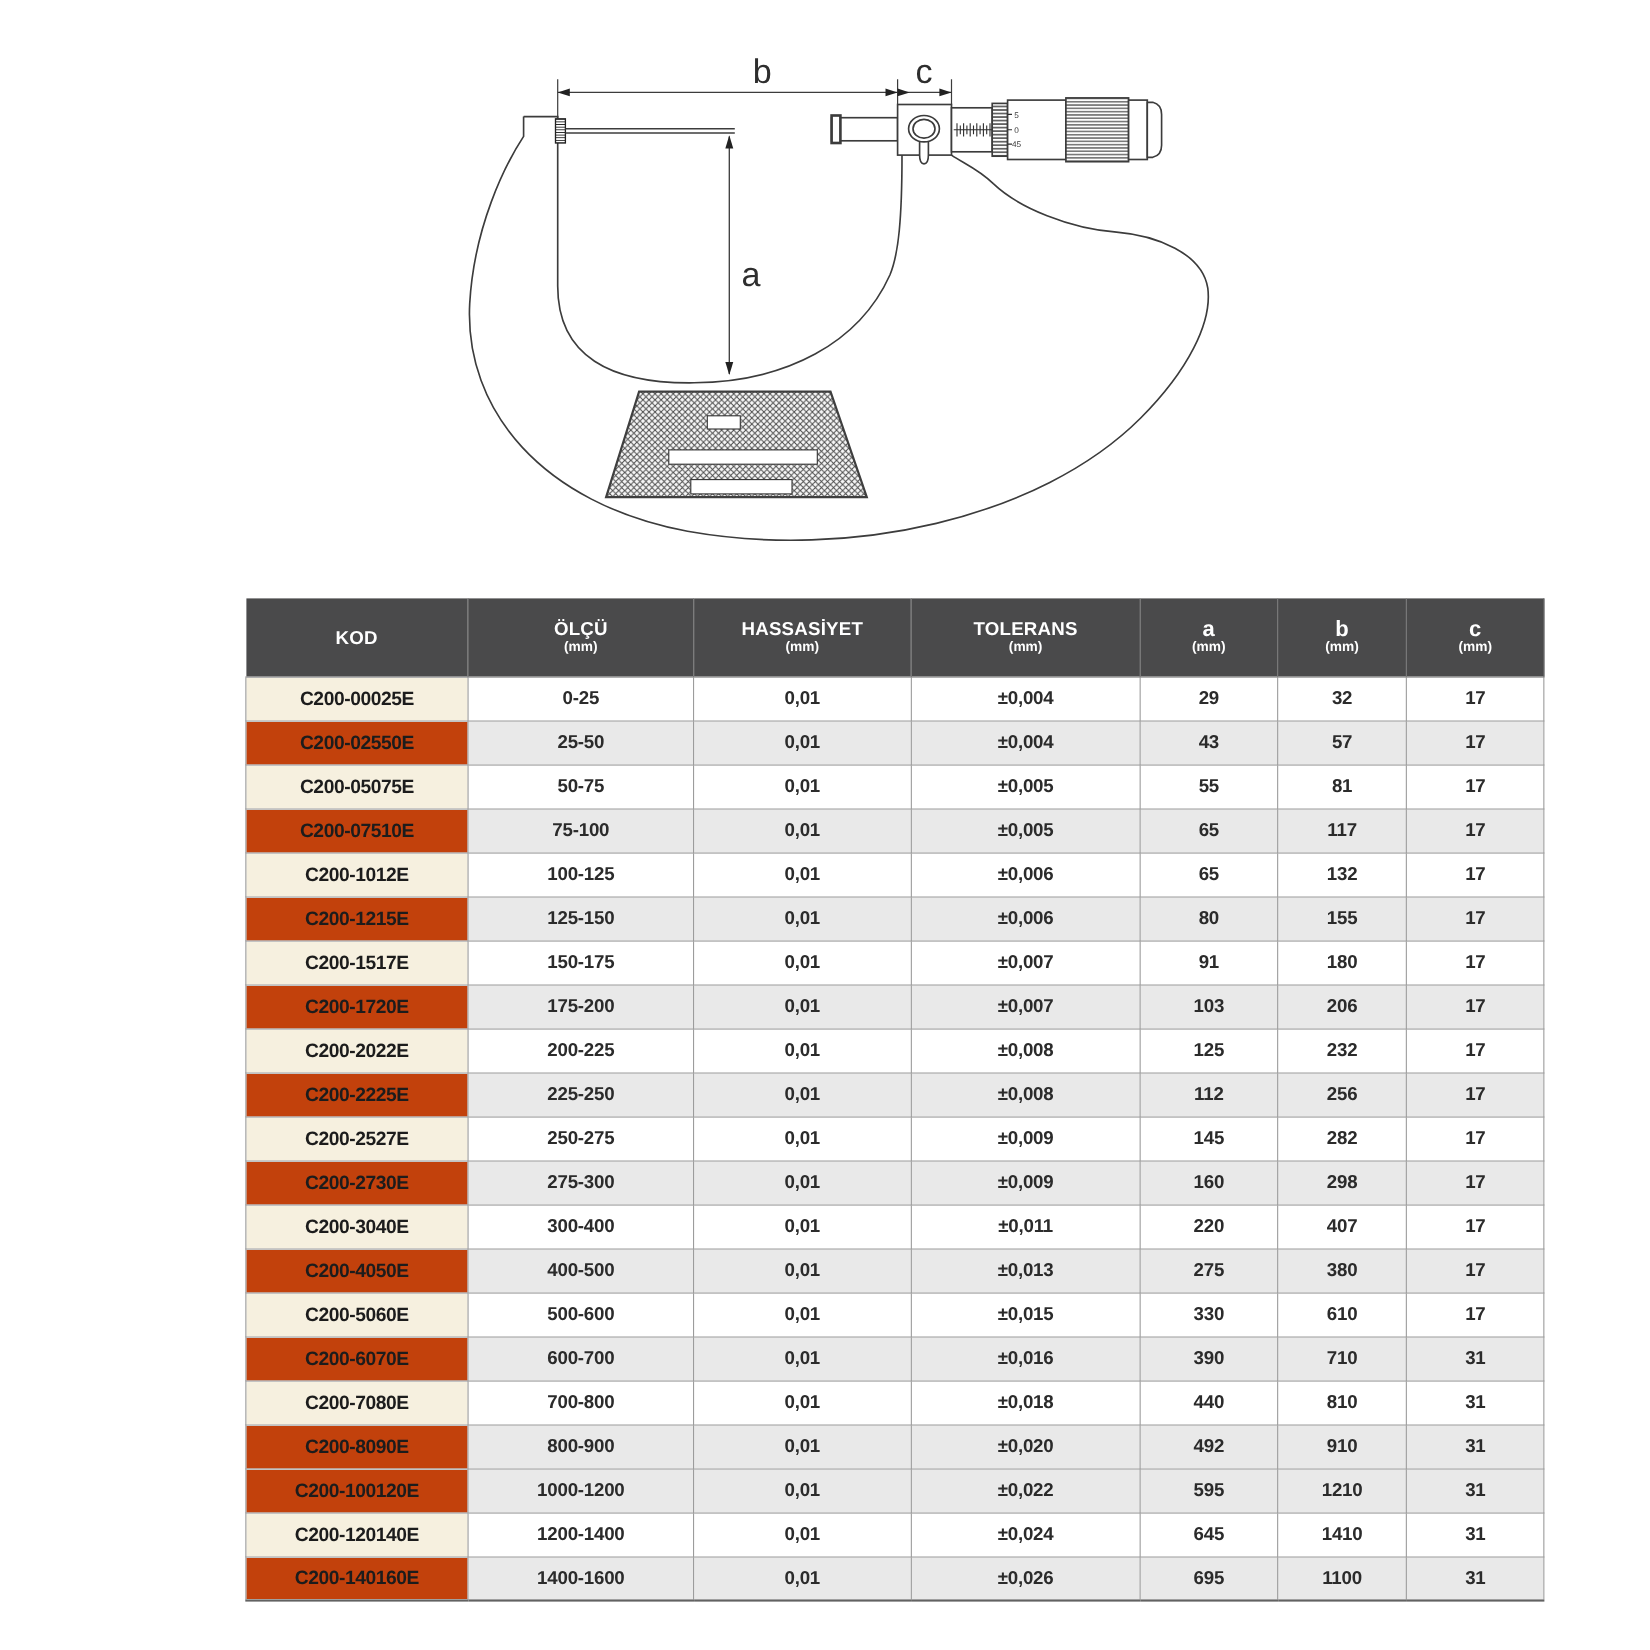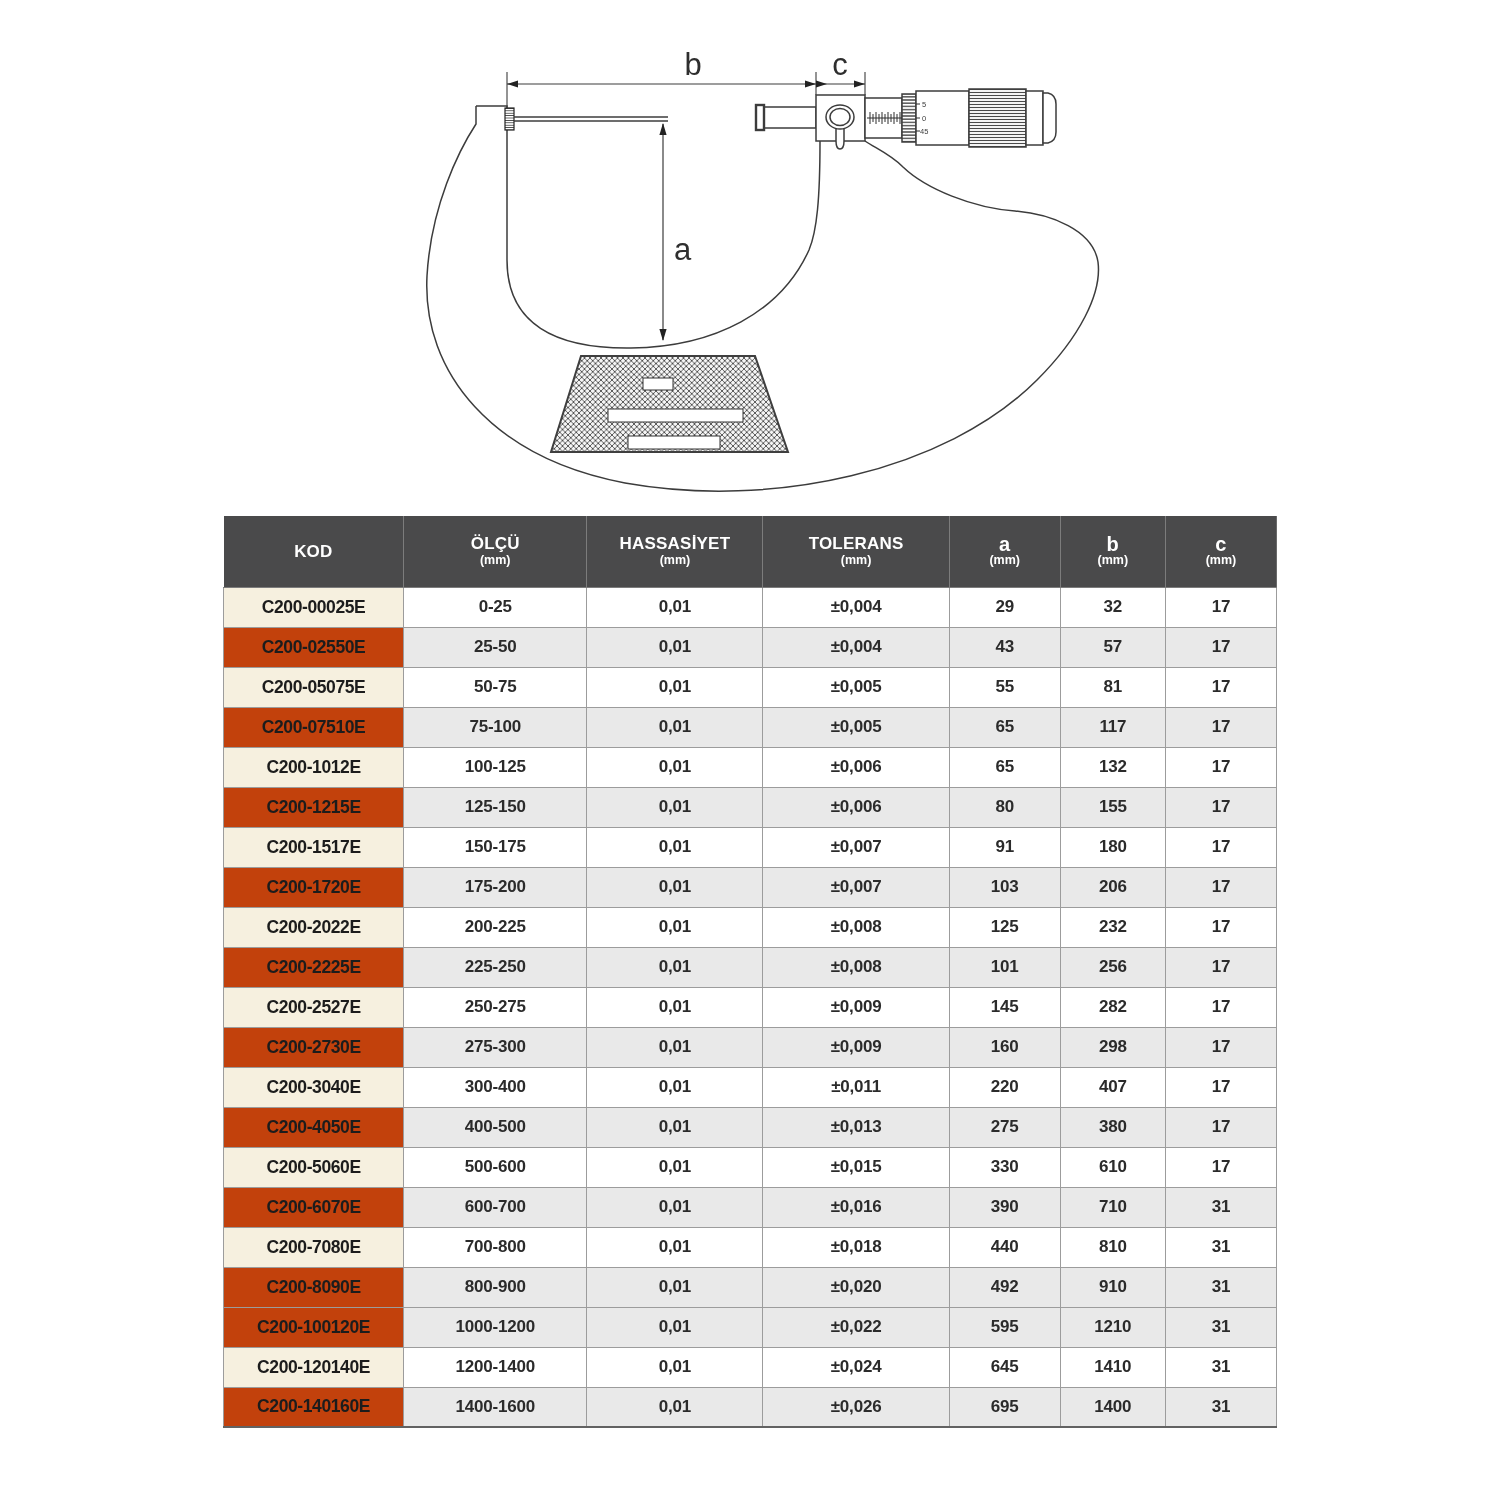--- a/index.html
+++ b/index.html
@@ -4,21 +4,21 @@
 <style>
   html,body{margin:0;padding:0;}
   body{
     width:1500px;height:1500px;background:#ffffff;position:relative;overflow:hidden;
     font-family:"Liberation Sans", sans-serif;
   }
   
   #diagram{position:absolute;left:403px;top:28px;width:740px;height:480px;}
   
   #spec-table-wrap{position:absolute;left:223px;top:516px;width:1054px;}
-  table.spec{border-collapse:collapse;table-layout:fixed;width:1054px;}
+  table.spec{border-collapse:collapse;table-layout:fixed;width:1181px;margin-top:28px;}
   col.c-kod{width:180px;} col.c-olcu{width:183px;} col.c-has{width:176px;}
   col.c-tol{width:186px;} col.c-a{width:111px;} col.c-b{width:105px;} col.c-c{width:111px;}
   th{
     background:#4a4a4b;color:#ffffff;height:71px;padding:0;vertical-align:middle;
     border:1.4px solid #7c7c7c;border-top:none;
   }
   th:first-child{border-left:none;} th:last-child{border-right:1.4px solid #6a6a6a;}
   .h-label{font-size:17px;font-weight:bold;letter-spacing:0.2px;line-height:19px;}
   .h-label.abc{font-size:20px;text-transform:none;line-height:18px;}
   .h-unit{font-size:12.5px;font-weight:bold;line-height:15px;}
@@ -272,21 +272,21 @@
     <td>±0,008</td>
     <td>125</td>
     <td>232</td>
     <td>17</td>
   </tr>
         <tr class="even">
     <td class="kod">C200-2225E</td>
     <td>225-250</td>
     <td>0,01</td>
     <td>±0,008</td>
-    <td>101</td>
+    <td>112</td>
     <td>256</td>
     <td>17</td>
   </tr>
         <tr class="odd">
     <td class="kod">C200-2527E</td>
     <td>250-275</td>
     <td>0,01</td>
     <td>±0,009</td>
     <td>145</td>
     <td>282</td>
@@ -372,18 +372,18 @@
     <td>645</td>
     <td>1410</td>
     <td>31</td>
   </tr>
         <tr class="even">
     <td class="kod">C200-140160E</td>
     <td>1400-1600</td>
     <td>0,01</td>
     <td>±0,026</td>
     <td>695</td>
-    <td>1400</td>
+    <td>1100</td>
     <td>31</td>
   </tr>
       </tbody>
   </table>
 </div>
 
 </body></html>

